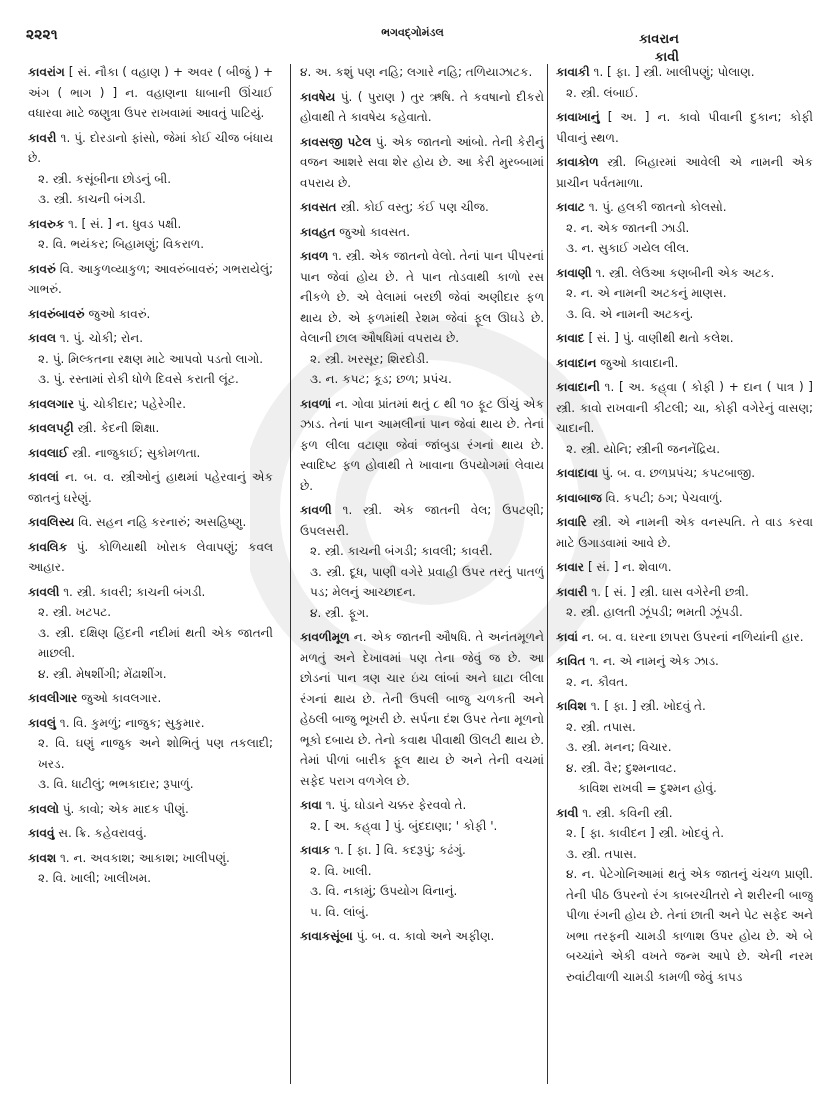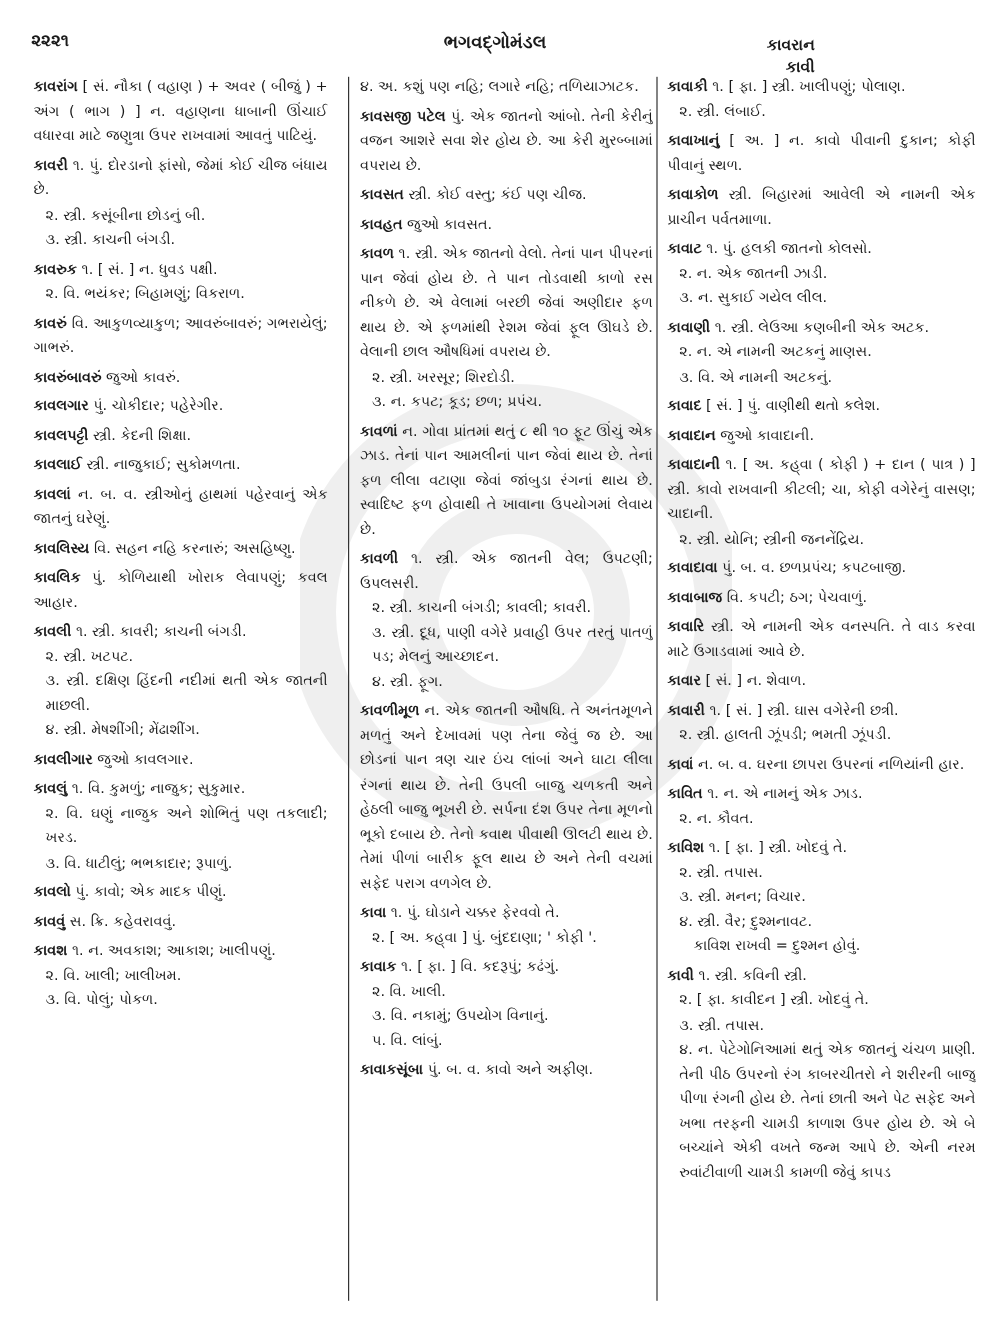--- a/index.html
+++ b/index.html
@@ -10,21 +10,21 @@
     position: relative;
   }
   .watermark {
     position: absolute; left: 250px; top: 300px; width: 360px; height: 420px;
     pointer-events: none; opacity: 0.06;
   }
   .page-header {
     position: absolute; left: 0; top: 0; width: 701px; height: 52px;
   }
   .page-number { position: absolute; left: 26px; top: 26px; font-size: 14px; font-weight: bold; }
-  .book-title  { position: absolute; left: 0; width: 825px; top: 26px; text-align: center; font-size: 15px; font-weight: bold; }
+  .book-title  { position: absolute; left: 0; width: 825px; top: 26px; text-align: center; font-size: 11px; font-weight: bold; }
   .guide-words { position: absolute; right: 22px; top: 30px; text-align: right; font-size: 13px; font-weight: bold; line-height: 18px; }
   .columns { position: absolute; top: 62px; left: 28px; width: 785px; height: 1030px; }
   .col {
     position: absolute; top: 0; height: 1020px; font-size: 12px; line-height: 20.5px;
     text-align: justify; overflow: hidden;
   }
   .col1 { left: 0; width: 245px; }
   .col2 { left: 272px; width: 244px; }
   .col3 { left: 528px; width: 257px; }
   .rule { position: absolute; top: 2px; width: 1px; background: #333; }
@@ -52,36 +52,38 @@
   </div>
 </div>
 
 <div class="columns">
   <div class="col col1">
       <div class="entry"><span class="hw">કાવરાંગ</span> <span>[ સં. નૌકા ( વહાણ ) + અવર ( બીજું ) + અંગ ( ભાગ ) ] ન. વહાણના ધાબાની ઊંચાઈ વધારવા માટે જણુત્રા ઉપર રાખવામાં આવતું પાટિયું.</span></div>
       <div class="entry"><span class="hw">કાવરી</span> <span>૧. પું. દોરડાનો ફાંસો, જેમાં કોઈ ચીજ બંધાય છે.</span><span class="sense">૨. સ્ત્રી. કસૂંબીના છોડનું બી.</span><span class="sense">૩. સ્ત્રી. કાચની બંગડી.</span></div>
       <div class="entry"><span class="hw">કાવરુક</span> <span>૧. [ સં. ] ન. ધુવડ પક્ષી.</span><span class="sense">૨. વિ. ભયંકર; બિહામણું; વિકરાળ.</span></div>
       <div class="entry"><span class="hw">કાવરું</span> <span>વિ. આકુળવ્યાકુળ; આવરુંબાવરું; ગભરાયેલું; ગાભરું.</span></div>
       <div class="entry"><span class="hw">કાવરુંબાવરું</span> <span>જુઓ કાવરું.</span></div>
+      <div class="entry"><span class="hw">કાવલ</span> <span>૧. પું. ચોકી; રોન.</span><span class="sense">૨. પું. મિલ્કતના રક્ષણ માટે આપવો પડતો લાગો.</span><span class="sense">૩. પું. રસ્તામાં રોકી ધોળે દિવસે કરાતી લૂંટ.</span></div>
       <div class="entry"><span class="hw">કાવલગાર</span> <span>પું. ચોકીદાર; પહેરેગીર.</span></div>
       <div class="entry"><span class="hw">કાવલપટ્ટી</span> <span>સ્ત્રી. કેદની શિક્ષા.</span></div>
       <div class="entry"><span class="hw">કાવલાઈ</span> <span>સ્ત્રી. નાજુકાઈ; સુકોમળતા.</span></div>
       <div class="entry"><span class="hw">કાવલાં</span> <span>ન. બ. વ. સ્ત્રીઓનું હાથમાં પહેરવાનું એક જાતનું ઘરેણું.</span></div>
       <div class="entry"><span class="hw">કાવલિસ્ય</span> <span>વિ. સહન નહિ કરનારું; અસહિષ્ણુ.</span></div>
       <div class="entry"><span class="hw">કાવલિક</span> <span>પું. કોળિયાથી ખોરાક લેવાપણું; કવલ આહાર.</span></div>
       <div class="entry"><span class="hw">કાવલી</span> <span>૧. સ્ત્રી. કાવરી; કાચની બંગડી.</span><span class="sense">૨. સ્ત્રી. ખટપટ.</span><span class="sense">૩. સ્ત્રી. દક્ષિણ હિંદની નદીમાં થતી એક જાતની માછલી.</span><span class="sense">૪. સ્ત્રી. મેષશીંગી; મેંઢાશીંગ.</span></div>
       <div class="entry"><span class="hw">કાવલીગાર</span> <span>જુઓ કાવલગાર.</span></div>
       <div class="entry"><span class="hw">કાવલું</span> <span>૧. વિ. કુમળું; નાજુક; સુકુમાર.</span><span class="sense">૨. વિ. ઘણું નાજુક અને શોભિતું પણ તકલાદી; ખરડ.</span><span class="sense">૩. વિ. ધાટીલું; ભભકાદાર; રૂપાળું.</span></div>
       <div class="entry"><span class="hw">કાવલો</span> <span>પું. કાવો; એક માદક પીણું.</span></div>
       <div class="entry"><span class="hw">કાવવું</span> <span>સ. ક્રિ. કહેવરાવવું.</span></div>
-      <div class="entry"><span class="hw">કાવશ</span> <span>૧. ન. અવકાશ; આકાશ; ખાલીપણું.</span><span class="sense">૨. વિ. ખાલી; ખાલીખમ.</span><span class="sense">૩. વિ. પોલું; પોકળ.</span></div>
+      <div class="entry"><span class="hw">કાવશ</span> <span>૧. ન. અવકાશ; આકાશ; ખાલીપણું.</span><span class="sense">૨. વિ. ખાલી; ખાલીખમ.</span></div>
     </div>
   <div class="rule rule1"></div>
   <div class="col col2">
       <div class="entry"><span>૪. અ. કશું પણ નહિ; લગારે નહિ; તળિયાઝાટક.</span></div>
+      <div class="entry"><span class="hw">કાવષેય</span> <span>પું. ( પુરાણ ) તુર ઋષિ. તે કવષાનો દીકરો હોવાથી તે કાવષેય કહેવાતો.</span></div>
       <div class="entry"><span class="hw">કાવસજી પટેલ</span> <span>પું. એક જાતનો આંબો. તેની કેરીનું વજન આશરે સવા શેર હોય છે. આ કેરી મુરબ્બામાં વપરાય છે.</span></div>
       <div class="entry"><span class="hw">કાવસત</span> <span>સ્ત્રી. કોઈ વસ્તુ; કંઈ પણ ચીજ.</span></div>
       <div class="entry"><span class="hw">કાવહત</span> <span>જુઓ કાવસત.</span></div>
       <div class="entry"><span class="hw">કાવળ</span> <span>૧. સ્ત્રી. એક જાતનો વેલો. તેનાં પાન પીપરનાં પાન જેવાં હોય છે. તે પાન તોડવાથી કાળો રસ નીકળે છે. એ વેલામાં બરછી જેવાં અણીદાર ફળ થાય છે. એ ફળમાંથી રેશમ જેવાં ફૂલ ઊઘડે છે. વેલાની છાલ ઔષધિમાં વપરાય છે.</span><span class="sense">૨. સ્ત્રી. ખરસૂર; શિરદોડી.</span><span class="sense">૩. ન. કપટ; કૂડ; છળ; પ્રપંચ.</span></div>
       <div class="entry"><span class="hw">કાવળાં</span> <span>ન. ગોવા પ્રાંતમાં થતું ૮ થી ૧૦ ફૂટ ઊંચું એક ઝાડ. તેનાં પાન આમલીનાં પાન જેવાં થાય છે. તેનાં ફળ લીલા વટાણા જેવાં જાંબુડા રંગનાં થાય છે. સ્વાદિષ્ટ ફળ હોવાથી તે ખાવાના ઉપયોગમાં લેવાય છે.</span></div>
       <div class="entry"><span class="hw">કાવળી</span> <span>૧. સ્ત્રી. એક જાતની વેલ; ઉપટણી; ઉપલસરી.</span><span class="sense">૨. સ્ત્રી. કાચની બંગડી; કાવલી; કાવરી.</span><span class="sense">૩. સ્ત્રી. દૂધ, પાણી વગેરે પ્રવાહી ઉપર તરતું પાતળું પડ; મેલનું આચ્છાદન.</span><span class="sense">૪. સ્ત્રી. ફૂગ.</span></div>
       <div class="entry"><span class="hw">કાવળીમૂળ</span> <span>ન. એક જાતની ઔષધિ. તે અનંતમૂળને મળતું અને દેખાવમાં પણ તેના જેવું જ છે. આ છોડનાં પાન ત્રણ ચાર ઇંચ લાંબાં અને ઘાટા લીલા રંગનાં થાય છે. તેની ઉપલી બાજુ ચળકતી અને હેઠલી બાજુ ભૂખરી છે. સર્પના દંશ ઉપર તેના મૂળનો ભૂકો દબાય છે. તેનો કવાથ પીવાથી ઊલટી થાય છે. તેમાં પીળાં બારીક ફૂલ થાય છે અને તેની વચમાં સફેદ પરાગ વળગેલ છે.</span></div>
       <div class="entry"><span class="hw">કાવા</span> <span>૧. પું. ઘોડાને ચક્કર ફેરવવો તે.</span><span class="sense">૨. [ અ. કહ્‌વા ] પું. બુંદદાણા; ' કોફી '.</span></div>
       <div class="entry"><span class="hw">કાવાક</span> <span>૧. [ ફા. ] વિ. કદરૂપું; કઢંગું.</span><span class="sense">૨. વિ. ખાલી.</span><span class="sense">૩. વિ. નકામું; ઉપયોગ વિનાનું.</span><span class="sense">૫. વિ. લાંબું.</span></div>
       <div class="entry"><span class="hw">કાવાકસૂંબા</span> <span>પું. બ. વ. કાવો અને અફીણ.</span></div>

